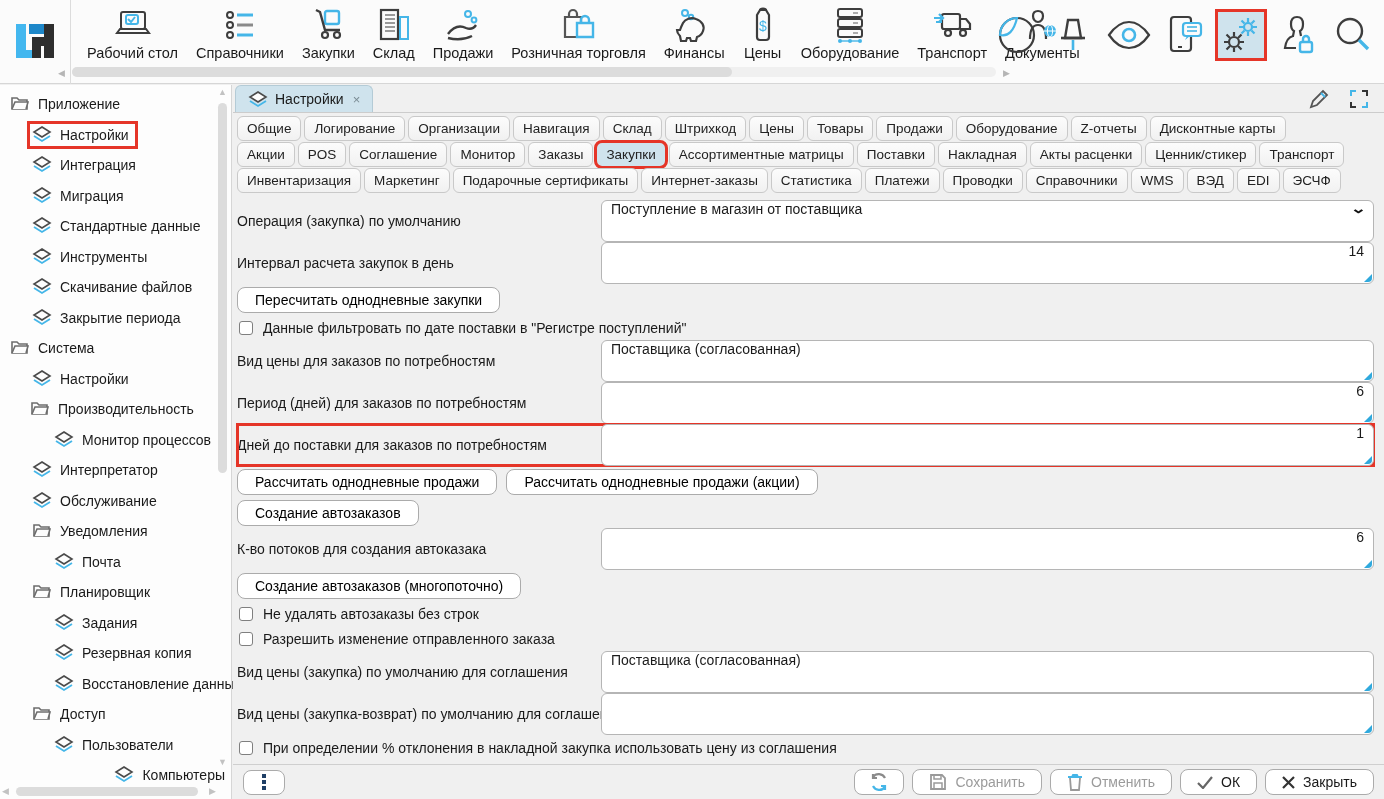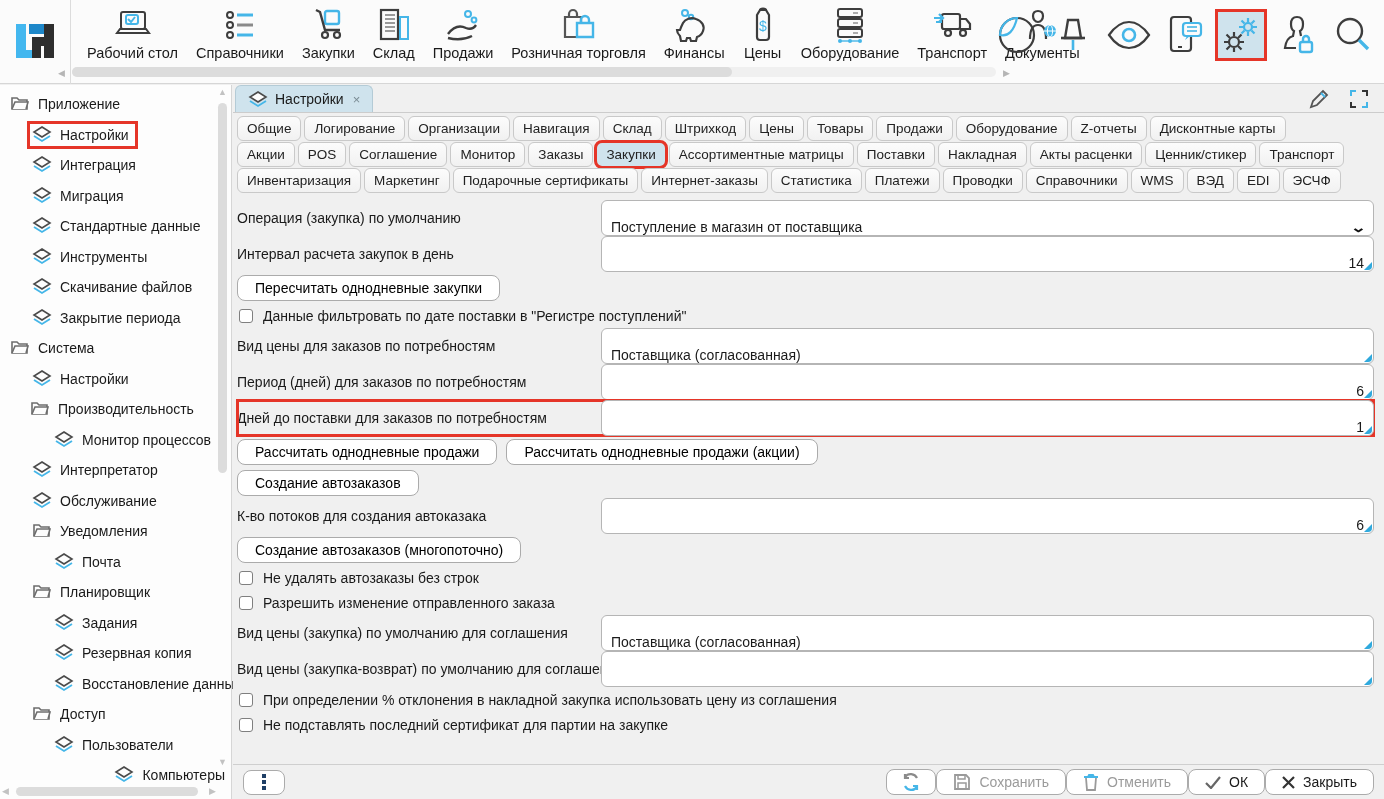--- a/index.html
+++ b/index.html
@@ -52,42 +52,42 @@
   .tab-rows { padding:3px 4px 2px 4px; }
   .tab-row { display:flex; margin-bottom:1px; }
   .subtab { background:linear-gradient(#fcfcfc,#f1f1f1); border:1px solid #c9c9c9; border-radius:6px;
     padding:4px 9px; font-size:13.5px; margin-right:3px; white-space:nowrap; cursor:pointer; color:#222; }
   .subtab.sel { background:#cfe3ed; outline:3px solid #e53528; outline-offset:-1px; }
 
   
   .form { padding:4px 10px 0 4px; }
   .frow { display:flex; align-items:center; min-height:30px; position:relative; }
   .frow .flabel { width:364px; flex:none; font-size:14px; white-space:nowrap; }
-  .fctrl { flex:1; height:36px; background:#ffffff; border:1px solid #b5b5b5; border-radius:6px;
-    position:relative; display:flex; align-items:flex-end; padding:0 9px; font-size:14px; }
+  .fctrl { flex:1; height:42px; background:#ffffff; border:1px solid #b5b5b5; border-radius:6px;
+    position:relative; display:flex; align-items:flex-start; padding:0 9px; font-size:14px; }
   .fctrl .val-left { white-space:nowrap; }
   .fctrl .val-right { margin-left:auto; }
   .fctrl .corner { position:absolute; right:1px; bottom:1px; width:0; height:0;
     border-left:8px solid transparent; border-bottom:8px solid #2fa9dd; border-bottom-right-radius:4px; }
   .fctrl .chev { margin-left:auto; font-weight:bold; color:#111; font-size:13px; transform:scaleX(1.5); }
   .frow.hl-row { outline:3px solid #e53528; outline-offset:-2px; z-index:2; }
   .btn-row { display:flex; align-items:center; min-height:31px; gap:9px; }
   .fbutton { background:#ffffff; border:1px solid #ababab; border-radius:8px; padding:4px 17px;
     font-size:14px; white-space:nowrap; cursor:pointer; }
   .chk-row { display:flex; align-items:center; min-height:25px; }
   .chk-box { width:14px; height:14px; background:#fff; border:1px solid #7f7f7f; border-radius:3px;
     margin:0 10px 0 2px; flex:none; cursor:pointer; }
   .chk-label { font-size:14px; white-space:nowrap; }
 
   
   .footer { position:absolute; left:233px; bottom:0; width:1151px; height:35px;
     border-top:1px solid #cfcfcf; display:flex; align-items:center; padding:0 10px; background:#f0f0f0; }
   .kebab-btn { width:42px; height:25px; background:#fff; border:1px solid #ababab; border-radius:8px;
     display:flex; align-items:center; justify-content:center; cursor:pointer; }
-  .foot-right { margin-left:auto; display:flex; align-items:center;padding-left:40px; }
+  .foot-right { margin-left:auto; display:flex; gap:8px; align-items:center;padding-left:40px; }
   .fo-btn { height:26px; background:#fff; border:1px solid #ababab; border-radius:8px; display:flex;
     align-items:center; gap:8px; padding:0 16px; font-size:14px; cursor:pointer; }
   .fo-btn.icon-only { padding:0 14px; }
   .fo-btn.disabled { color:#9b9b9b; }
   svg { display:block; }
 </style>
 </head>
 <body>
 
 <div class="topbar">

